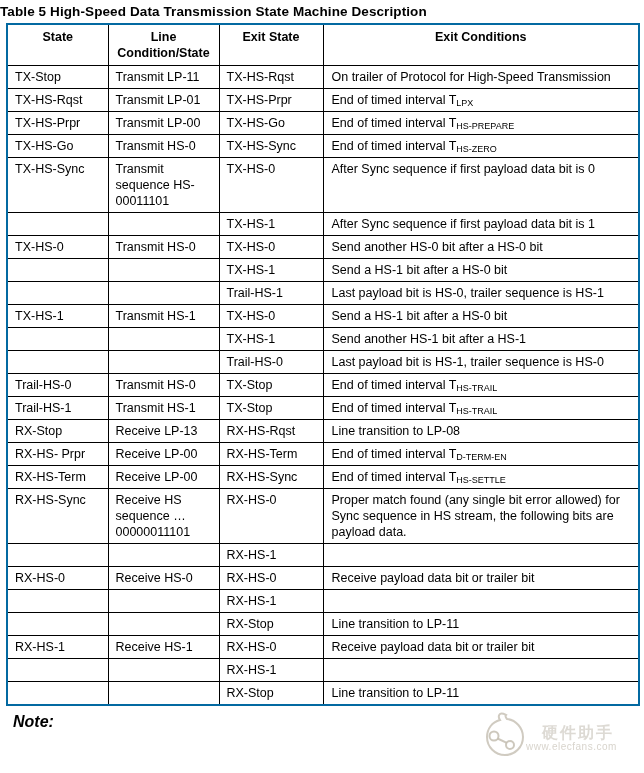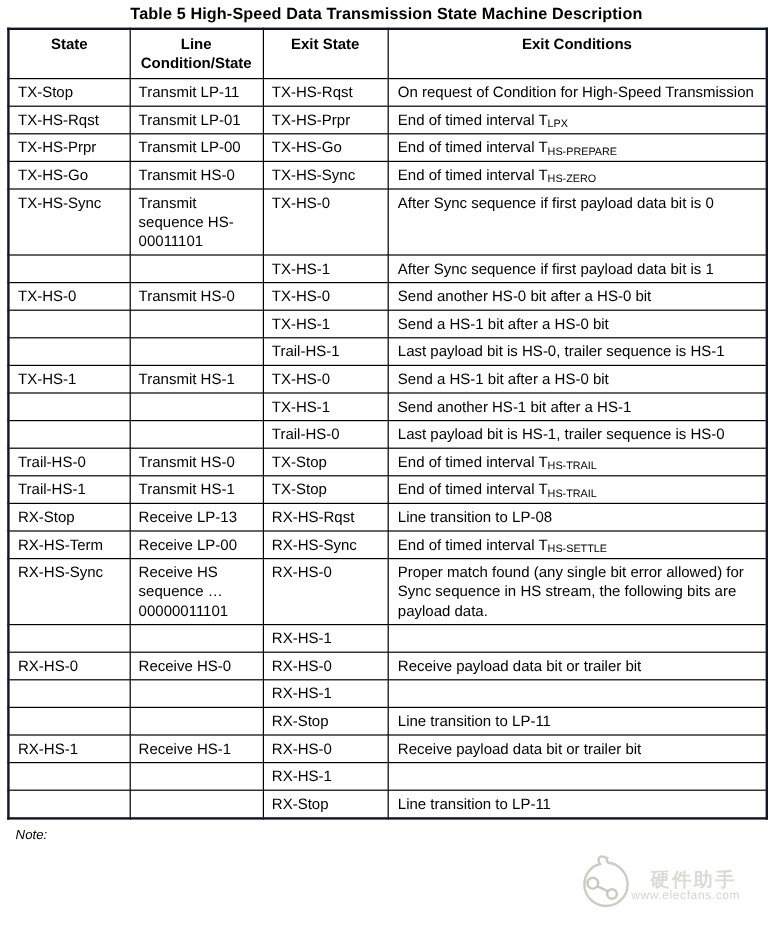--- a/index.html
+++ b/index.html
@@ -6,32 +6,31 @@
   html, body { width: 644px; height: 773px; }
   body {
     background: #ffffff;
     font-family: "Liberation Sans", sans-serif;
     color: #000000;
     position: relative;
     overflow: hidden;
   }
   .page { width: 644px; height: 773px; position: relative; }
   .doc-title {
-    text-align: center;
     font-weight: bold;
     font-size: 13.5px;
     padding-top: 4px;
     letter-spacing: 0.1px;
   }
   table.state-table {
     border-collapse: collapse;
     table-layout: fixed;
     width: 632px;
     margin: 4px 0 0 6px;
-    border: 2px solid #0f172a;
+    border: 2px solid #0369a1;
   }
   table.state-table col.c1 { width: 101px; }
   table.state-table col.c2 { width: 111px; }
   table.state-table col.c3 { width: 104px; }
   table.state-table col.c4 { width: 316px; }
   table.state-table th,
   table.state-table td {
     border: 1px solid #000;
     vertical-align: top;
     line-height: 16px;
@@ -51,22 +50,22 @@
   }
   table.state-table td:last-child { padding: 3px 2px 3px 8px; }
   table.state-table td sub {
     font-size: 9px;
     line-height: 1;
     vertical-align: -2px;
     letter-spacing: 0;
   }
   .note-block { margin: 7px 0 0 13px; }
   .note-label {
-    font-size: 11px;
-    font-weight: normal;
+    font-size: 16px;
+    font-weight: bold;
     font-style: italic;
   }
   .note-text {
     margin: 8px 0 0 14px;
     font-size: 12.5px;
     font-style: italic;
   }
   
   .watermark {
     position: absolute;
@@ -132,21 +131,21 @@
         <th>Line Condition/State</th>
         <th>Exit State</th>
         <th>Exit Conditions</th>
       </tr>
     </thead>
     <tbody id="table-body">
         <tr>
           <td>TX-Stop</td>
           <td>Transmit LP-11</td>
           <td>TX-HS-Rqst</td>
-          <td>On request of Condition for High-Speed Transmission</td>
+          <td>On trailer of Protocol for High-Speed Transmission</td>
         </tr>
         <tr>
           <td>TX-HS-Rqst</td>
           <td>Transmit LP-01</td>
           <td>TX-HS-Prpr</td>
           <td>End of timed interval T<sub>LPX</sub></td>
         </tr>
         <tr>
           <td>TX-HS-Prpr</td>
           <td>Transmit LP-00</td>
@@ -217,20 +216,26 @@
           <td>Trail-HS-1</td>
           <td>Transmit HS-1</td>
           <td>TX-Stop</td>
           <td>End of timed interval T<sub>HS-TRAIL</sub></td>
         </tr>
         <tr>
           <td>RX-Stop</td>
           <td>Receive LP-13</td>
           <td>RX-HS-Rqst</td>
           <td>Line transition to LP-08</td>
+        </tr>
+        <tr>
+          <td>RX-HS- Prpr</td>
+          <td>Receive LP-00</td>
+          <td>RX-HS-Term</td>
+          <td>End of timed interval T<sub>D-TERM-EN</sub></td>
         </tr>
         <tr>
           <td>RX-HS-Term</td>
           <td>Receive LP-00</td>
           <td>RX-HS-Sync</td>
           <td>End of timed interval T<sub>HS-SETTLE</sub></td>
         </tr>
         <tr>
           <td>RX-HS-Sync</td>
           <td>Receive HS sequence …00000011101</td>

